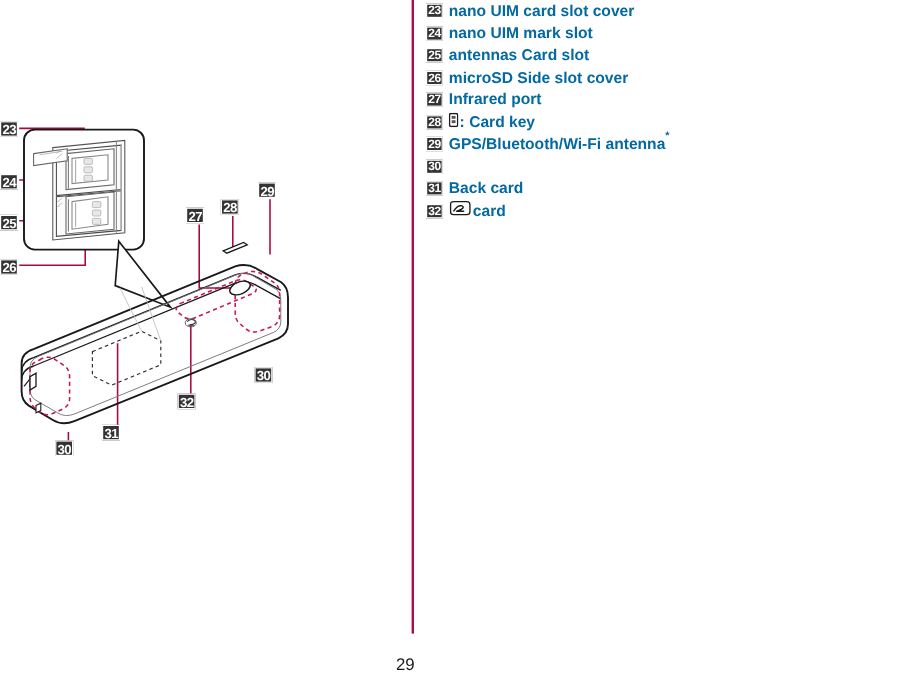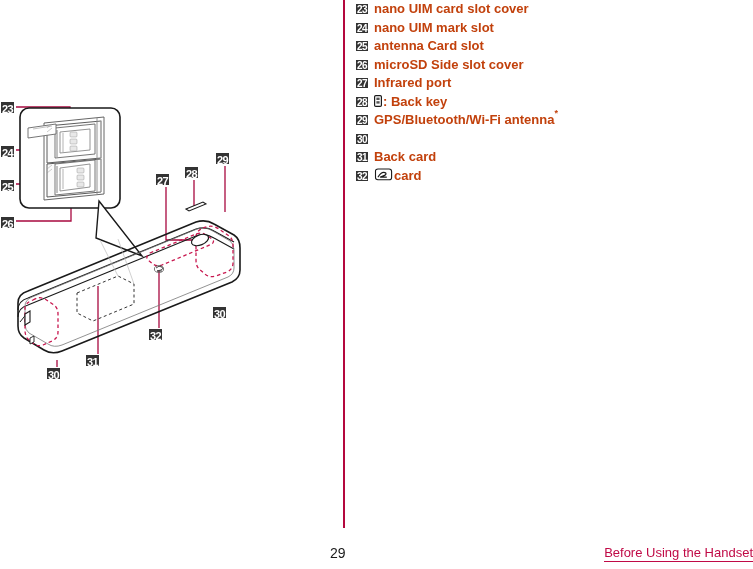--- a/index.html
+++ b/index.html
@@ -98,21 +98,21 @@
     letter-spacing: -0.5px;
     box-sizing: border-box;
     margin-top: 3px;
     margin-right: 5px;
     flex: 0 0 auto;
     border: 1px solid #ffffff;
   }
   .legend-label {
     font-size: 13px;
     font-weight: bold;
-    color: #c2410c;
+    color: #0369a1;
     line-height: 18.5px;
   }
   .legend-label sup {
     font-size: 9px;
     line-height: 0;
     position: relative;
     top: -3px;
   }
   .inline-glyph {
     display: inline-block;
@@ -358,21 +358,21 @@
       <span class="legend-label">nano UIM card slot cover</span>
     </div>
 
     <div class="legend-item">
       <span class="legend-num">24</span>
       <span class="legend-label">nano UIM mark slot</span>
     </div>
 
     <div class="legend-item">
       <span class="legend-num">25</span>
-      <span class="legend-label">antenna Card slot</span>
+      <span class="legend-label">antennas Card slot</span>
     </div>
 
     <div class="legend-item">
       <span class="legend-num">26</span>
       <span class="legend-label">microSD Side slot cover</span>
     </div>
 
     <div class="legend-item">
       <span class="legend-num">27</span>
       <span class="legend-label">Infrared port</span>
@@ -380,21 +380,21 @@
 
     <div class="legend-item">
       <span class="legend-num">28</span>
       <span class="inline-glyph">
         <svg width="8" height="12" viewBox="0 0 8 12" xmlns="http://www.w3.org/2000/svg">
           <rect x="0.6" y="0.6" width="6.8" height="10.8" rx="1.2" fill="#ffffff" stroke="#1a1a1a" stroke-width="1.2"></rect>
           <rect x="2.4" y="2.6" width="3.2" height="2.4" fill="#555555"></rect>
           <rect x="2.4" y="6.2" width="3.2" height="2.4" fill="#555555"></rect>
         </svg>
       </span>
-      <span class="legend-label">: Back key</span>
+      <span class="legend-label">: Card key</span>
     </div>
 
     <div class="legend-item">
       <span class="legend-num">29</span>
       <span class="legend-label"><span>GPS/Bluetooth/Wi-Fi antenna</span><sup>*</sup></span>
     </div>
 
     <div class="legend-item">
       <span class="legend-num">30</span>
     </div>
@@ -412,16 +412,15 @@
           <path d="M 4.2 8.8 Q 7.4 3.4 11 4.6 Q 13.2 5.6 10.6 7.4 L 6.4 9.1 L 12.4 9.1" fill="none" stroke="#1a1a1a" stroke-width="1.2" stroke-linecap="round" stroke-linejoin="round"></path>
         </svg>
       </span>
       <span class="legend-label"> card</span>
     </div>
 
   </div>
 
   <div id="footer">
     <div id="page-number">29</div>
-    <div id="footer-section">Before Using the Handset</div>
   </div>
 
 </div>
 
 </body></html>

